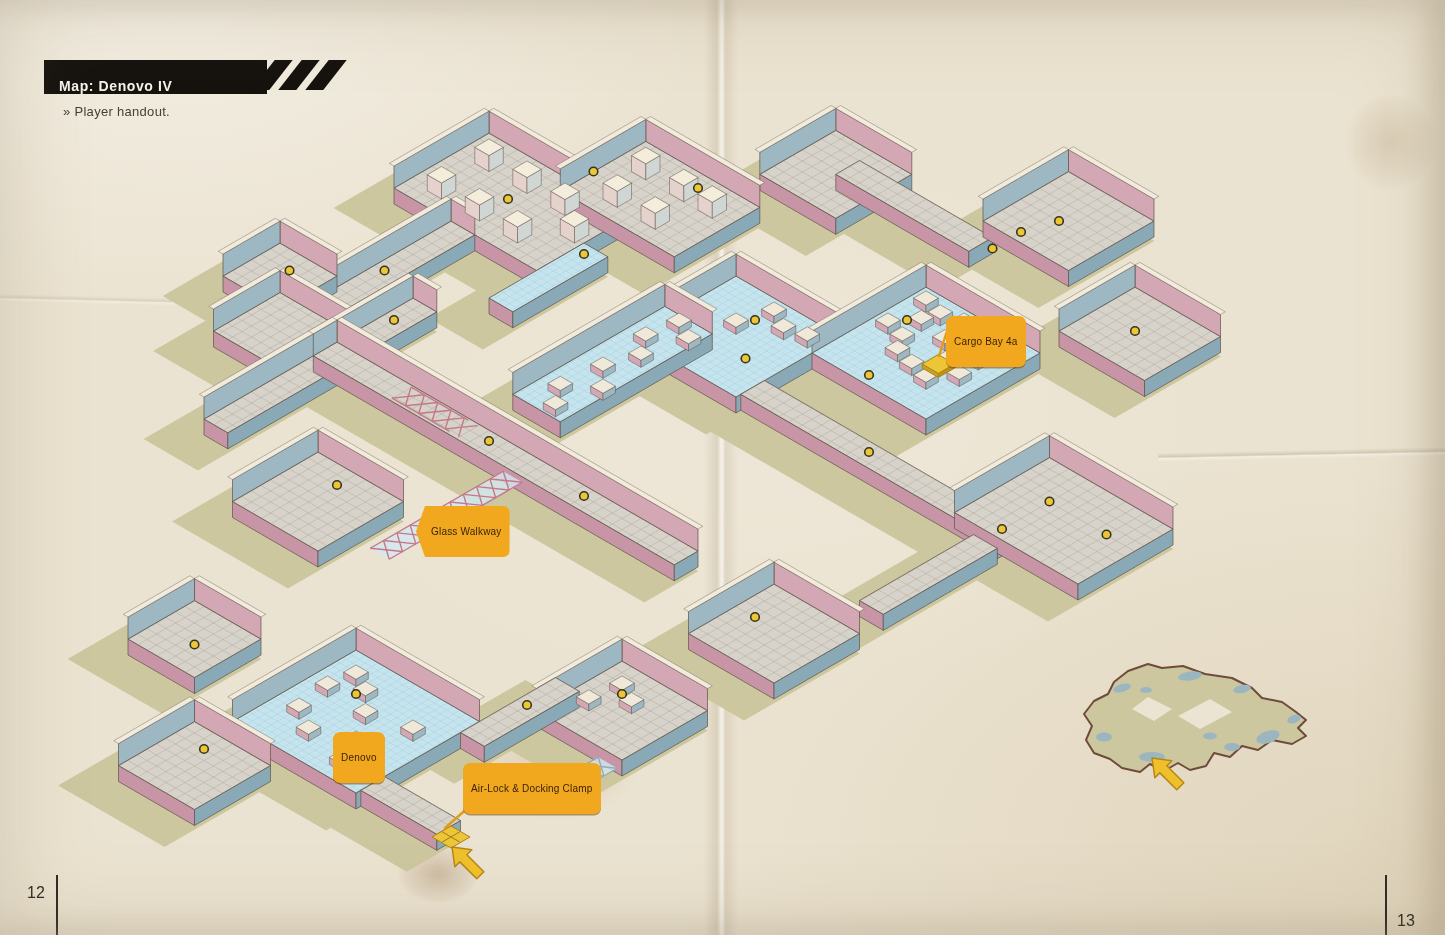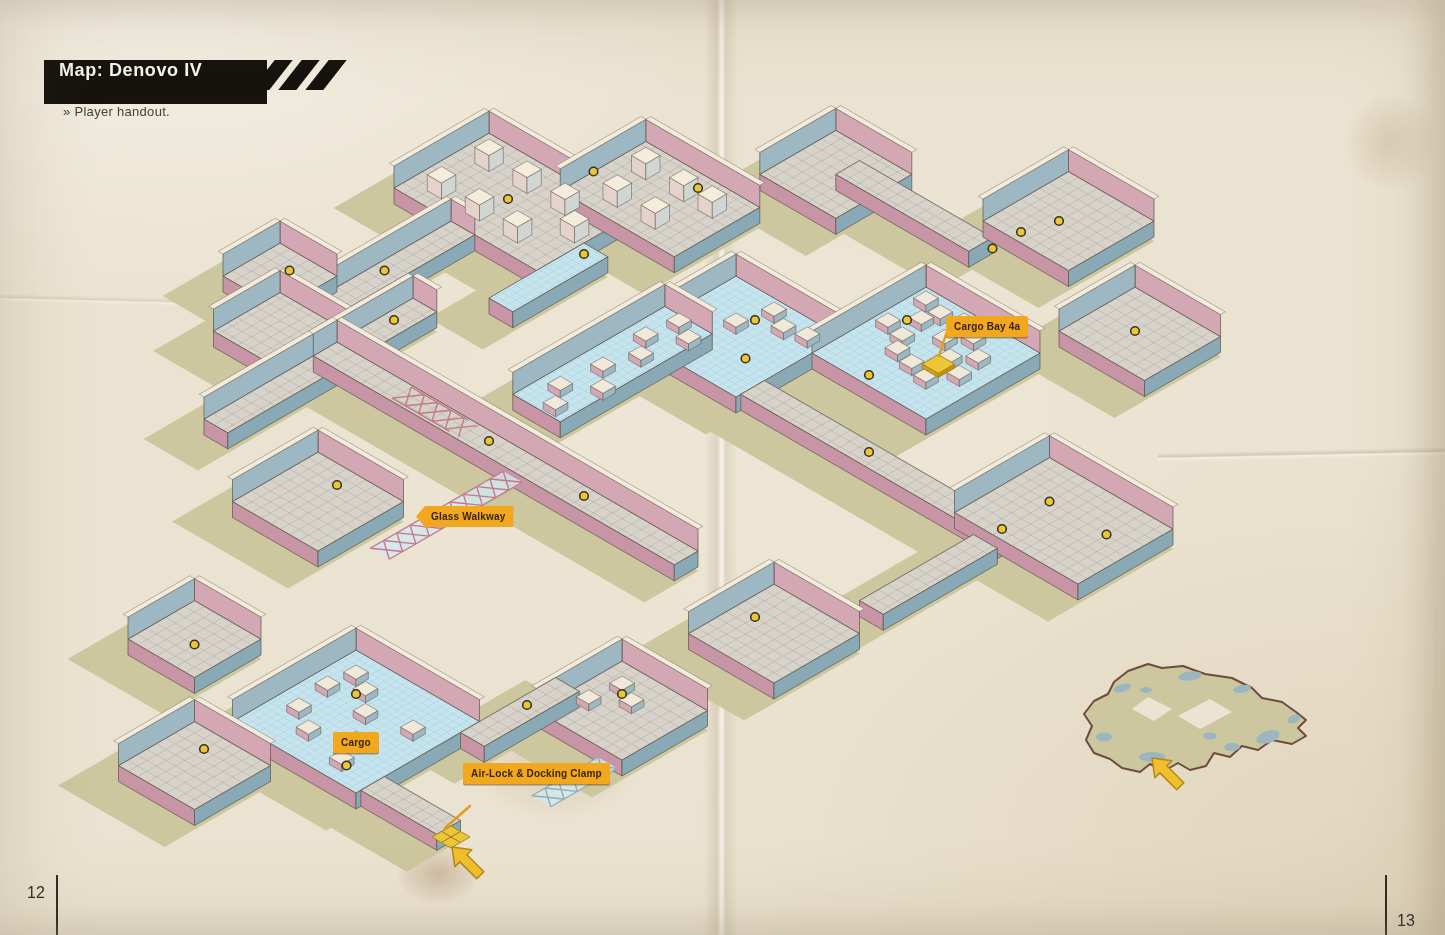--- a/index.html
+++ b/index.html
@@ -27,35 +27,35 @@
     background:linear-gradient(180deg, transparent, rgba(120,100,60,.14) 45%, rgba(255,255,255,.30) 62%, transparent);}
   .stain{position:absolute;border-radius:50%;pointer-events:none;}
   .stain.s1{left:470px;top:700px;width:170px;height:120px;
     background:radial-gradient(ellipse at center, rgba(140,92,42,.14), rgba(140,92,42,.05) 55%, transparent 72%);}
   .stain.s2{left:398px;top:845px;width:80px;height:58px;
     background:radial-gradient(ellipse at center, rgba(126,74,32,.26), rgba(126,74,32,.08) 55%, transparent 75%);}
   .stain.s3{left:1345px;top:95px;width:90px;height:95px;
     background:radial-gradient(ellipse at center, rgba(158,128,86,.22), rgba(158,128,86,.07) 55%, transparent 75%);}
 
   .title-bar{
-    position:absolute;left:44px;top:60px;height:44px;width:208px;background:#16130f;
-    color:#f6f3ea;display:flex;align-items:flex-start;padding:0 0 0 15px;
-    font-size:18px;font-weight:bold;letter-spacing:.6px;white-space:nowrap;
+    position:absolute;left:44px;top:60px;height:34px;width:208px;background:#16130f;
+    color:#f6f3ea;display:flex;align-items:flex-end;padding:0 0 0 15px;
+    font-size:14px;font-weight:bold;letter-spacing:.6px;white-space:nowrap;
   }
   .hz{position:absolute;top:60px;height:30px;background:#16130f;transform:skewX(-38deg);}
   .hz.h1{left:263px;width:18px;}
   .hz.h2{left:290px;width:18px;}
   .hz.h3{left:317px;width:18px;}
   .subtitle{position:absolute;left:63px;top:104px;font-size:13px;color:#45403a;letter-spacing:.3px;}
 
   svg.layer{position:absolute;left:0;top:0;width:1445px;height:935px;}
 
   .map-label{
-    position:absolute;background:#f1a81f;color:#3a2306;font-weight:bold;font-size:10px;
-    padding:5px 8px;border-radius:2px;white-space:nowrap;letter-spacing:.2px;
+    position:absolute;background:#f1a81f;color:#3a2306;font-weight:normal;font-size:10px;
+    padding:20px 8px;border-radius:7px;white-space:nowrap;letter-spacing:.2px;
     box-shadow:0 1.5px 0 rgba(122,77,9,.55);
   }
   .map-label.pointed{clip-path:polygon(9px 0,100% 0,100% 100%,9px 100%,0 50%);padding-left:15px;box-shadow:none;}
 
   .pn{position:absolute;font-size:16px;color:#2e2a25;}
   .pn.left{left:27px;top:884px;}
   .pn.right{left:1397px;top:884px;margin-top:28px;}
   .prule{position:absolute;width:2px;height:60px;top:875px;background:#2e2a25;}
   .prule.left{left:56px;}
   .prule.right{left:1385px;}
@@ -730,21 +730,21 @@
   <div class="title-bar">
     <span>Map: Denovo IV</span>
   </div>
   <div class="hz h1"></div>
   <div class="hz h2"></div>
   <div class="hz h3"></div>
   <div class="subtitle">» Player handout.</div>
 
   <div class="map-label" style="left:946px;top:316px">Cargo Bay 4a</div>
   <div class="map-label pointed" style="left:416px;top:506px">Glass Walkway</div>
-  <div class="map-label" style="left:333px;top:732px">Cargo</div>
+  <div class="map-label" style="left:333px;top:732px">Denovo</div>
   <div class="map-label" style="left:463px;top:763px">Air-Lock &amp; Docking Clamp</div>
 
   <div class="prule left"></div>
   <div class="prule right"></div>
   <div class="pn left">12</div>
   <div class="pn right">13</div>
 
 </div>
 
 </body></html>

